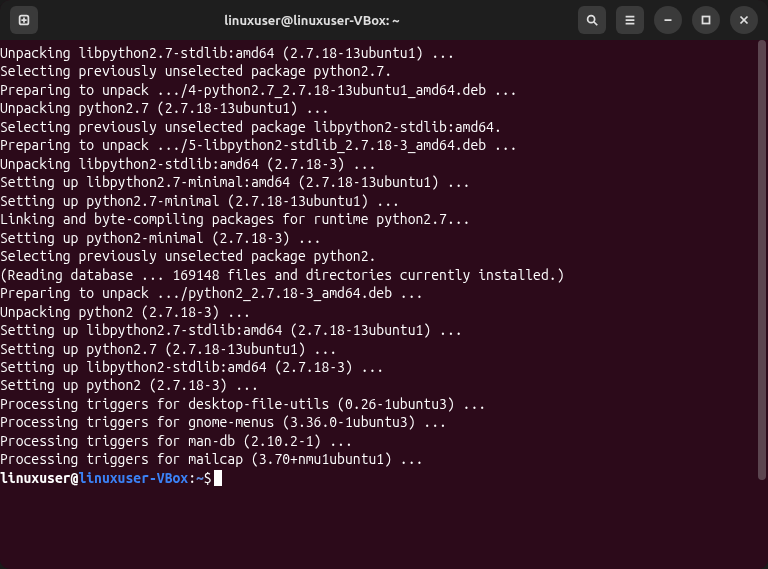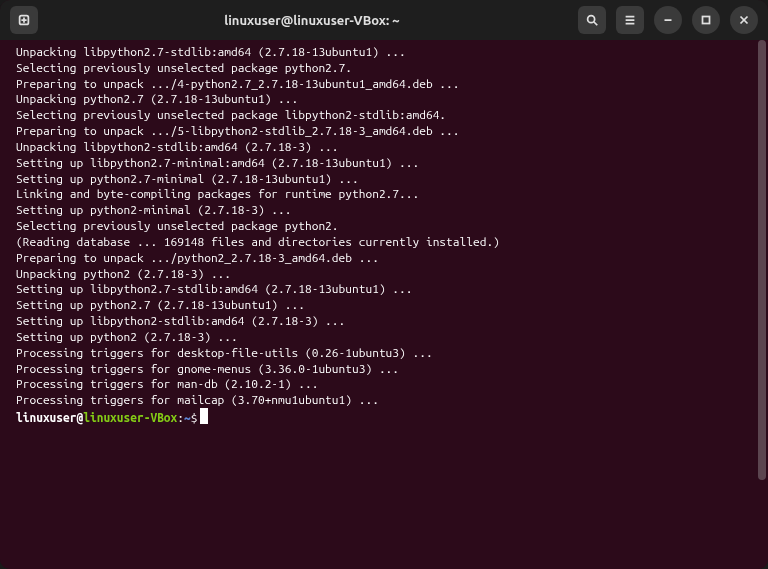--- a/index.html
+++ b/index.html
@@ -66,35 +66,35 @@
     .titlebar-btn svg {
       width: 14px;
       height: 14px;
       stroke: #e0e0e0;
       fill: none;
       stroke-width: 2;
     }
     .terminal-body {
       flex: 1;
       background: #2c0a1a;
-      padding: 4px 16px;
+      padding: 4px 0;
       color: #ffffff;
-      font-size: 12px;
+      font-size: 14px;
       line-height: 1.32;
       font-family: "Ubuntu Mono", "DejaVu Sans Mono", monospace;
       overflow-y: auto;
       position: relative;
       white-space: pre;
     }
     .prompt-user {
       color: #ffffff;
       font-weight: bold;
     }
     .prompt-host {
-      color: #84cc16;
+      color: #3b82f6;
       font-weight: bold;
     }
     .prompt-colon {
       color: #ffffff;
     }
     .prompt-path {
       color: #5f87d7;
       font-weight: bold;
     }
     .prompt-dollar {

